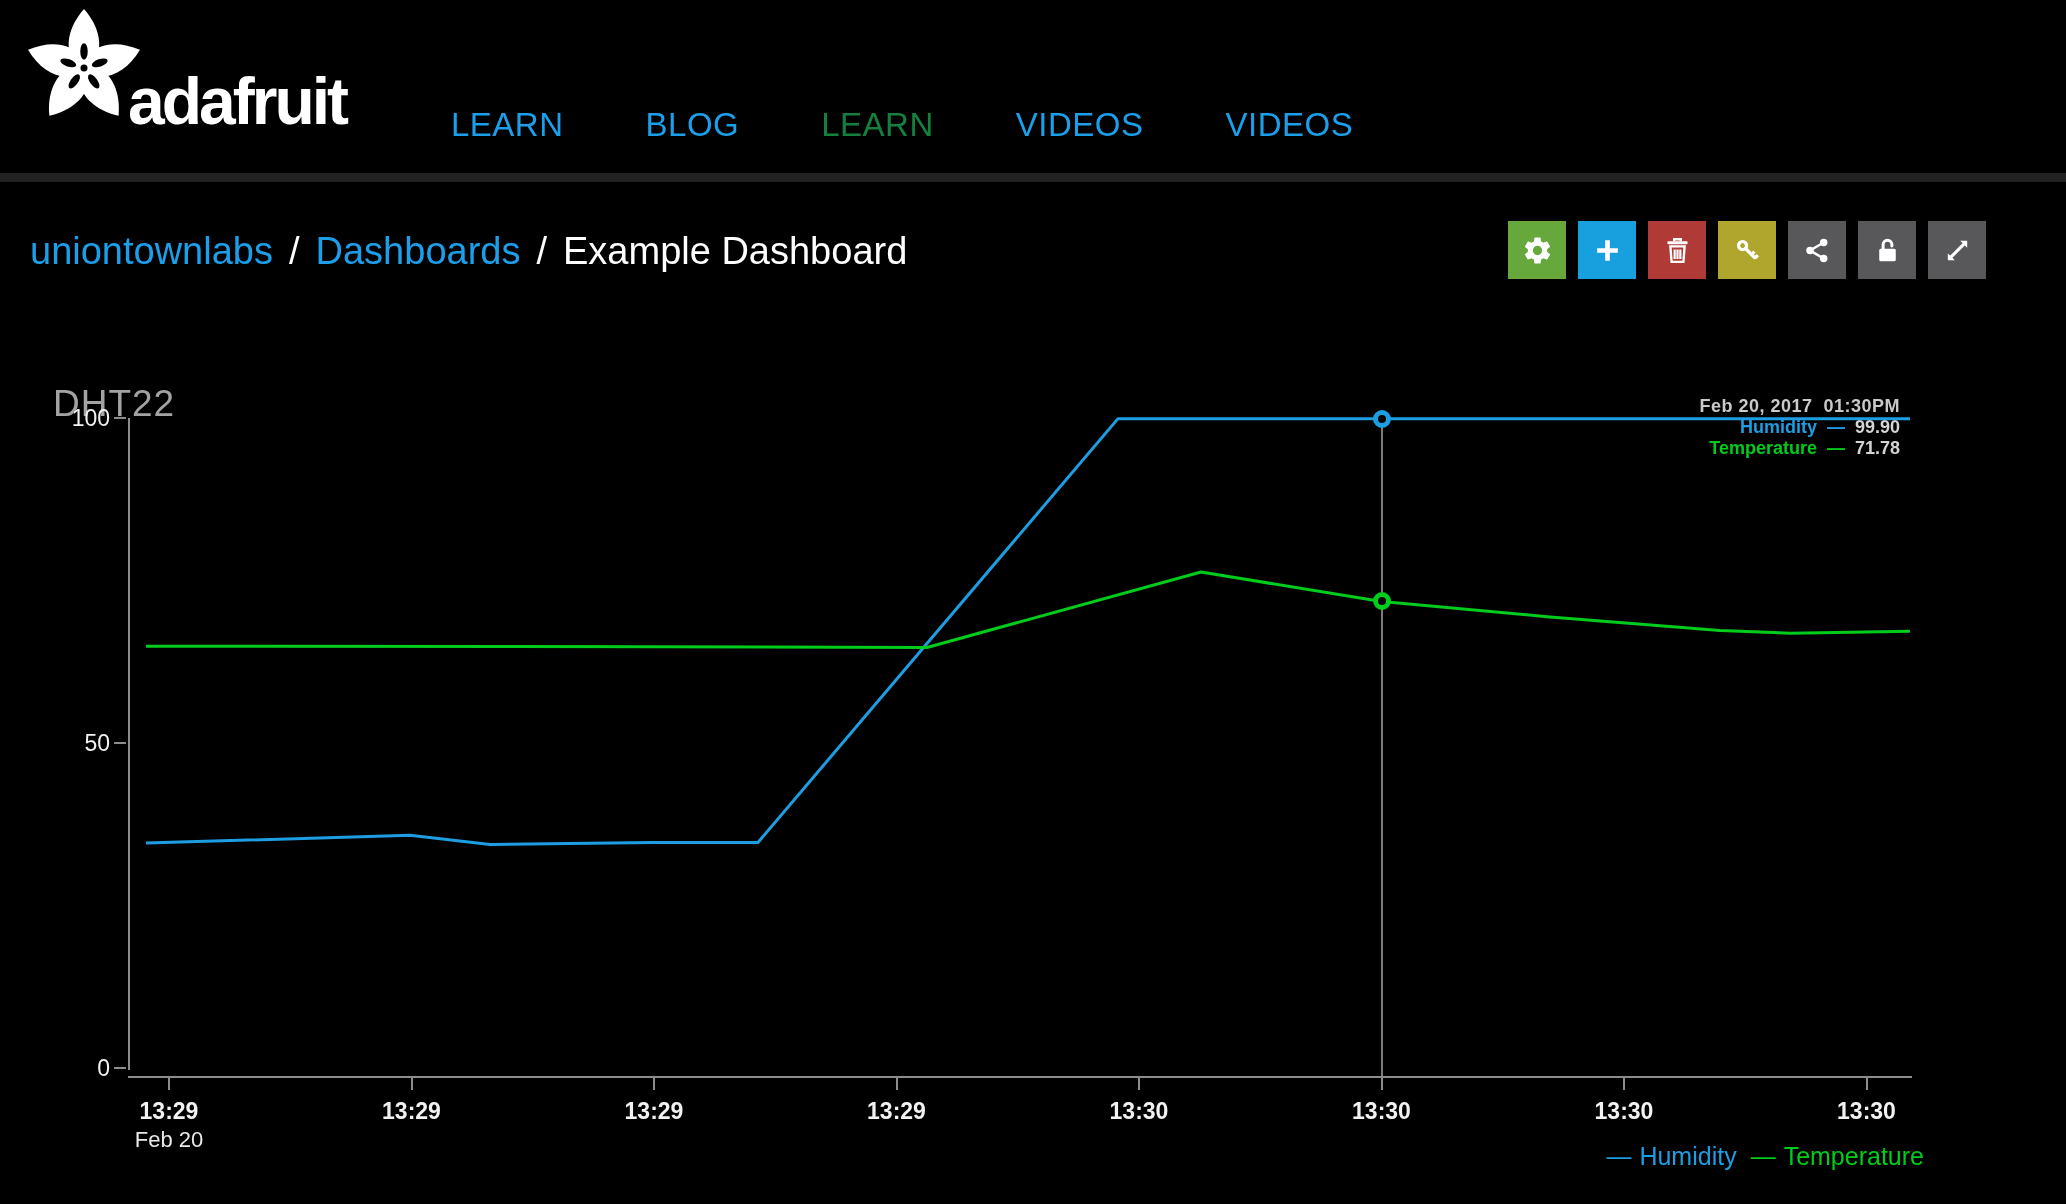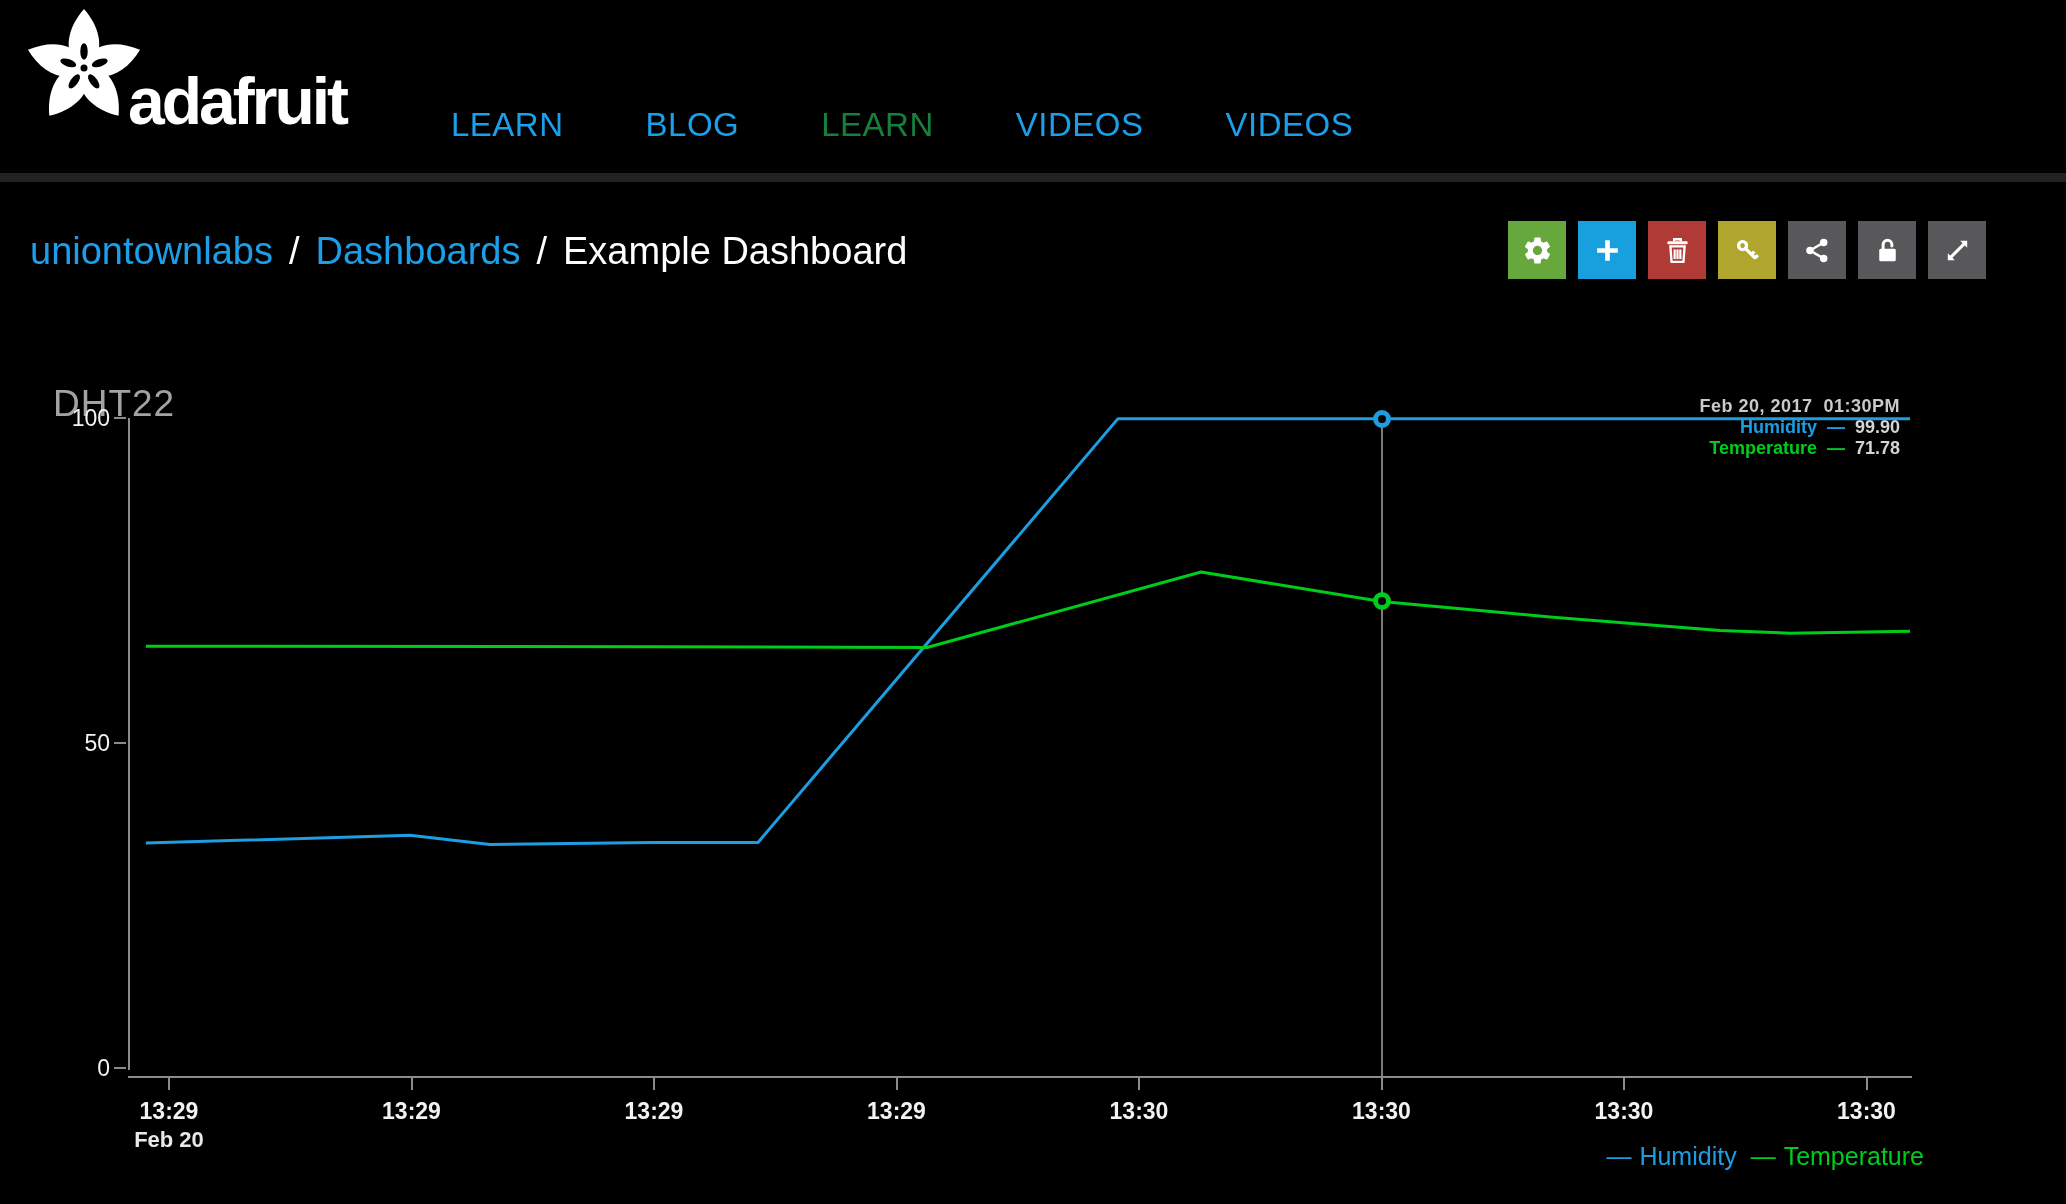--- a/index.html
+++ b/index.html
@@ -33,21 +33,21 @@
   .plot svg.series{position:absolute;left:0;top:0;width:1780px;height:650px;overflow:visible;}
   .axis-y{position:absolute;left:-2px;top:0;width:2px;height:652px;background:#8c8c8c;}
   .axis-x{position:absolute;left:-2px;top:658px;width:1784px;height:2px;background:#8c8c8c;}
   .ytick-mark{position:absolute;width:12px;height:2px;left:-16px;background:#8c8c8c;}
   .ytick-label{position:absolute;left:-70px;width:50px;text-align:right;color:#f2f2f2;
                font-size:23px;font-weight:500;}
   .xtick-mark{position:absolute;top:660px;width:2px;height:12px;background:#8c8c8c;}
   .xtick-label{position:absolute;top:680px;width:140px;text-align:center;color:#f2f2f2;
                font-size:23px;font-weight:600;}
   .xtick-sub{position:absolute;top:709px;width:140px;text-align:center;color:#e8e8e8;
-             font-size:22px;font-weight:700;}
+             font-size:22px;font-weight:400;}
   .crosshair{position:absolute;top:0;width:2px;height:658px;background:#7a7a7a;}
   .dot{position:absolute;width:8px;height:8px;border-radius:50%;background:#000;
        border:5px solid #fff;margin-left:-9px;margin-top:-9px;}
 
   .tooltip{position:absolute;right:10px;top:-22px;text-align:right;font-weight:bold;
            font-size:18px;line-height:21px;}
   .tt-date{color:#c9c9c9;white-space:pre;letter-spacing:.5px;}
   .tt-row .tt-dash{margin:0 10px;}
   .tt-row .tt-val{color:#d4d4d4;}
 

